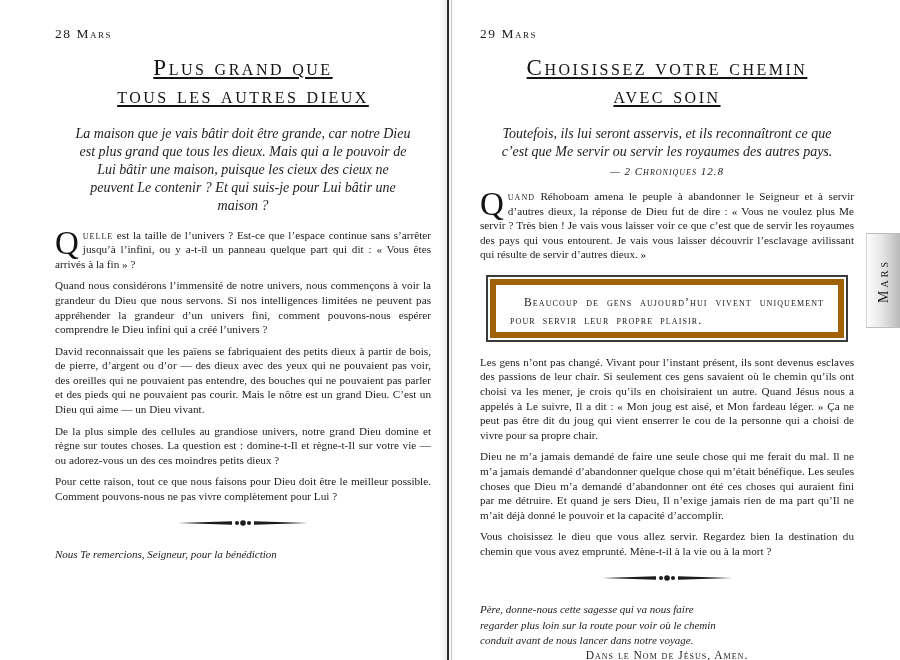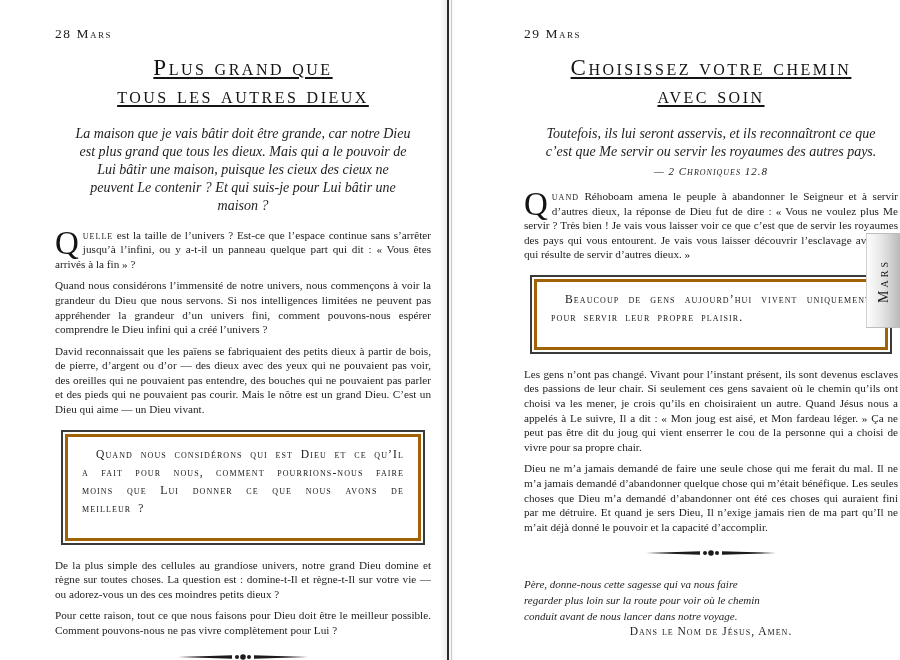--- a/index.html
+++ b/index.html
@@ -9,36 +9,36 @@
     font-family:"Liberation Serif","DejaVu Serif",serif;
   }
   
   .gutter-shade{position:absolute;top:0;bottom:0;left:440px;width:16px;
     background:linear-gradient(to right,#ffffff 0%,#f0f0f0 35%,#ffffff 100%);}
   .gutter-line-dark{position:absolute;top:0;bottom:0;left:447px;width:2px;background:#2b2b2b;}
   .gutter-line-light{position:absolute;top:0;bottom:0;left:451px;width:1px;background:#c9c9c9;}
 
   .page{position:absolute;top:26px;}
   .page-left{left:55px;width:376px;}
-  .page-right{left:524px;width:374px;}
+  .page-right{left:480px;width:374px;}
 
   
   .date{font-size:13.5px;font-variant:small-caps;letter-spacing:1.5px;color:#1c1c1c;}
   .title{margin-top:12px;text-align:center;font-size:23px;line-height:1.2;
     font-variant:small-caps;letter-spacing:2.5px;font-weight:400;color:#141414;text-decoration:underline;}
   .epigraph{margin:15px auto 4px auto;max-width:336px;text-align:center;
     font-style:italic;font-size:14px;line-height:1.3;color:#222;}
   .citation{text-align:center;font-variant:small-caps;font-size:11px;letter-spacing:1px;margin-top:2px;font-style:italic;}
   .body-block{margin-top:12px;}
   .para{font-size:11.2px;line-height:14.6px;text-align:justify;margin:0 0 7px 0;color:#1c1c1c;}
   .dropcap{float:left;font-size:33px;line-height:26px;padding:2px 4px 0 0;color:#141414;}
   .sc-lead{font-variant:small-caps;letter-spacing:1px;}
   
   .callout-outer{border:2px solid #3a3a3a;padding:2px;margin:13px 6px 13px 6px;}
-  .callout-inner{border:3px solid #a16207;padding:9px 14px 20px 14px;}
+  .callout-inner{border:6px solid #a16207;padding:9px 14px 2px 14px;}
   .callout-text{font-variant:small-caps;font-size:11.6px;line-height:1.55;
     letter-spacing:1.1px;word-spacing:3px;text-align:justify;text-indent:14px;color:#161616;}
   
   .divider{text-align:center;margin:11px 0 4px 0;}
   
   .prayer{margin-top:14px;text-align:left;font-style:italic;font-size:11px;line-height:1.45;color:#222;}
   .prayer-line{display:block;}
   .amen{margin-top:0;text-align:center;font-variant:small-caps;font-size:11.5px;letter-spacing:1px;font-style:normal;}
   
   .month-tab{position:absolute;right:0;top:233px;width:33px;height:93px;
@@ -63,25 +63,20 @@
     <span class="title-line">tous les autres dieux</span>
   </h1>
 
   <div class="epigraph">La maison que je vais bâtir doit être grande, car notre Dieu est plus grand que tous les dieux. Mais qui a le pouvoir de Lui bâtir une maison, puisque les cieux des cieux ne peuvent Le contenir ? Et qui suis-je pour Lui bâtir une maison ?</div>
 
   <div class="body-block">
     <p class="para"><span class="dropcap">Q</span><span class="sc-lead">uelle</span><span> est la taille de l’univers ? Est-ce que l’espace continue sans s’arrêter jusqu’à l’infini, ou y a-t-il un panneau quelque part qui dit : « Vous êtes arrivés à la fin » ?</span></p>
     <p class="para">Quand nous considérons l’immensité de notre univers, nous commençons à voir la grandeur du Dieu que nous servons. Si nos intelligences limitées ne peuvent pas appréhender la grandeur d’un univers fini, comment pouvons-nous espérer comprendre le Dieu infini qui a créé l’univers ?</p>
     <p class="para">David reconnaissait que les païens se fabriquaient des petits dieux à partir de bois, de pierre, d’argent ou d’or — des dieux avec des yeux qui ne pouvaient pas voir, des oreilles qui ne pouvaient pas entendre, des bouches qui ne pouvaient pas parler et des pieds qui ne pouvaient pas courir. Mais le nôtre est un grand Dieu. C’est un Dieu qui aime — un Dieu vivant.</p>
 
-    <div class="callout-outer">
-      <div class="callout-inner">
-        <div class="callout-text">Quand nous considérons qui est Dieu et ce qu’Il a fait pour nous, comment pourrions-nous faire moins que Lui donner ce que nous avons de meilleur ?</div>
-      </div>
-    </div>
 
     <p class="para">De la plus simple des cellules au grandiose univers, notre grand Dieu domine et règne sur toutes choses. La question est : domine-t-Il et règne-t-Il sur votre vie — ou adorez-vous un des ces moindres petits dieux ?</p>
     <p class="para">Pour cette raison, tout ce que nous faisons pour Dieu doit être le meilleur possible. Comment pouvons-nous ne pas vivre complètement pour Lui ?</p>
   </div>
 
   <div class="divider">
     <svg width="130" height="12" viewBox="0 0 130 12">
       <polygon points="0,6 54,4.2 54,7.8" fill="#1c1c1c"></polygon>
       <polygon points="130,6 76,4.2 76,7.8" fill="#1c1c1c"></polygon>
       <circle cx="59" cy="6" r="2" fill="#1c1c1c"></circle>
@@ -111,20 +106,21 @@
     <p class="para"><span class="dropcap">Q</span><span class="sc-lead">uand</span><span> Réhoboam amena le peuple à abandonner le Seigneur et à servir d’autres dieux, la réponse de Dieu fut de dire :  « Vous ne voulez plus Me servir ? Très bien ! Je vais vous laisser voir ce que c’est que de servir les royaumes des pays qui vous entourent. Je vais vous laisser découvrir l’esclavage avilissant qui résulte de servir d’autres dieux. »</span></p>
 
     <div class="callout-outer">
       <div class="callout-inner">
         <div class="callout-text">Beaucoup de gens aujourd’hui vivent uniquement pour servir leur propre plaisir.</div>
       </div>
     </div>
 
     <p class="para">Les gens n’ont pas changé. Vivant pour l’instant présent, ils sont devenus esclaves des passions de leur chair. Si seulement ces gens savaient où le chemin qu’ils ont choisi va les mener, je crois qu’ils en choisiraient un autre. Quand Jésus nous a appelés à Le suivre, Il a dit :  « Mon joug est aisé, et Mon fardeau léger. » Ça ne peut pas être dit du joug qui vient enserrer le cou de la personne qui a choisi de vivre pour sa propre chair.</p>
     <p class="para">Dieu ne m’a jamais demandé de faire une seule chose qui me ferait du mal. Il ne m’a jamais demandé d’abandonner quelque chose qui m’était bénéfique. Les seules choses que Dieu m’a demandé d’abandonner ont été ces choses qui auraient fini par me détruire. Et quand je sers Dieu, Il n’exige jamais rien de ma part qu’Il ne m’ait déjà donné le pouvoir et la capacité d’accomplir.</p>
+    <p class="para">Vous choisissez le dieu que vous allez servir. Regardez bien la destination du chemin que vous avez emprunté. Mène-t-il à la vie ou à la mort ?</p>
   </div>
 
   <div class="divider">
     <svg width="130" height="12" viewBox="0 0 130 12">
       <polygon points="0,6 54,4.2 54,7.8" fill="#1c1c1c"></polygon>
       <polygon points="130,6 76,4.2 76,7.8" fill="#1c1c1c"></polygon>
       <circle cx="59" cy="6" r="2" fill="#1c1c1c"></circle>
       <circle cx="65" cy="6" r="2.8" fill="#1c1c1c"></circle>
       <circle cx="71" cy="6" r="2" fill="#1c1c1c"></circle>
     </svg>

